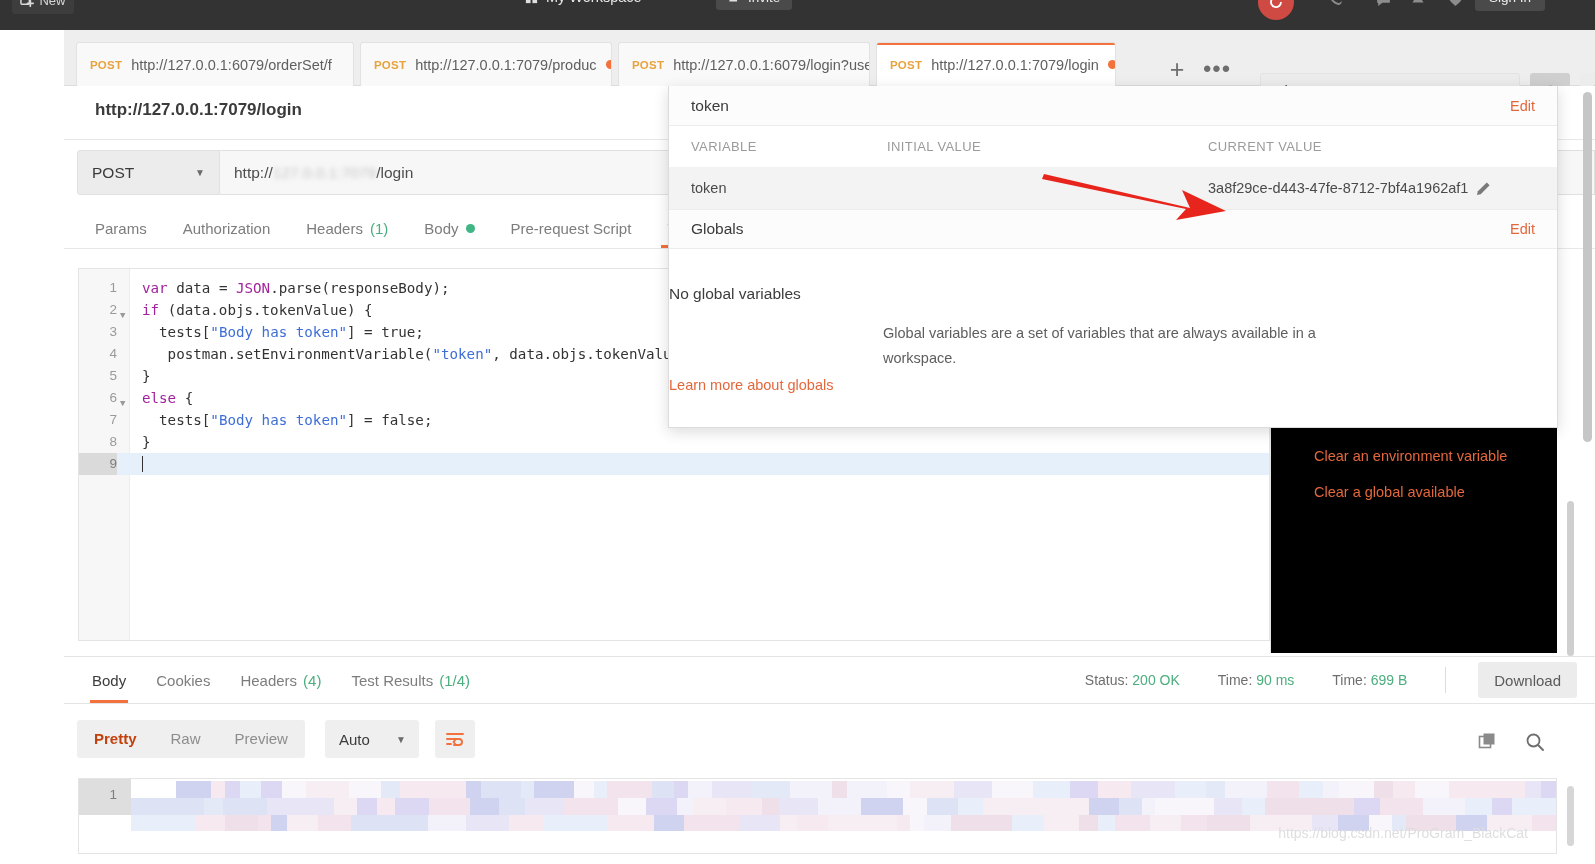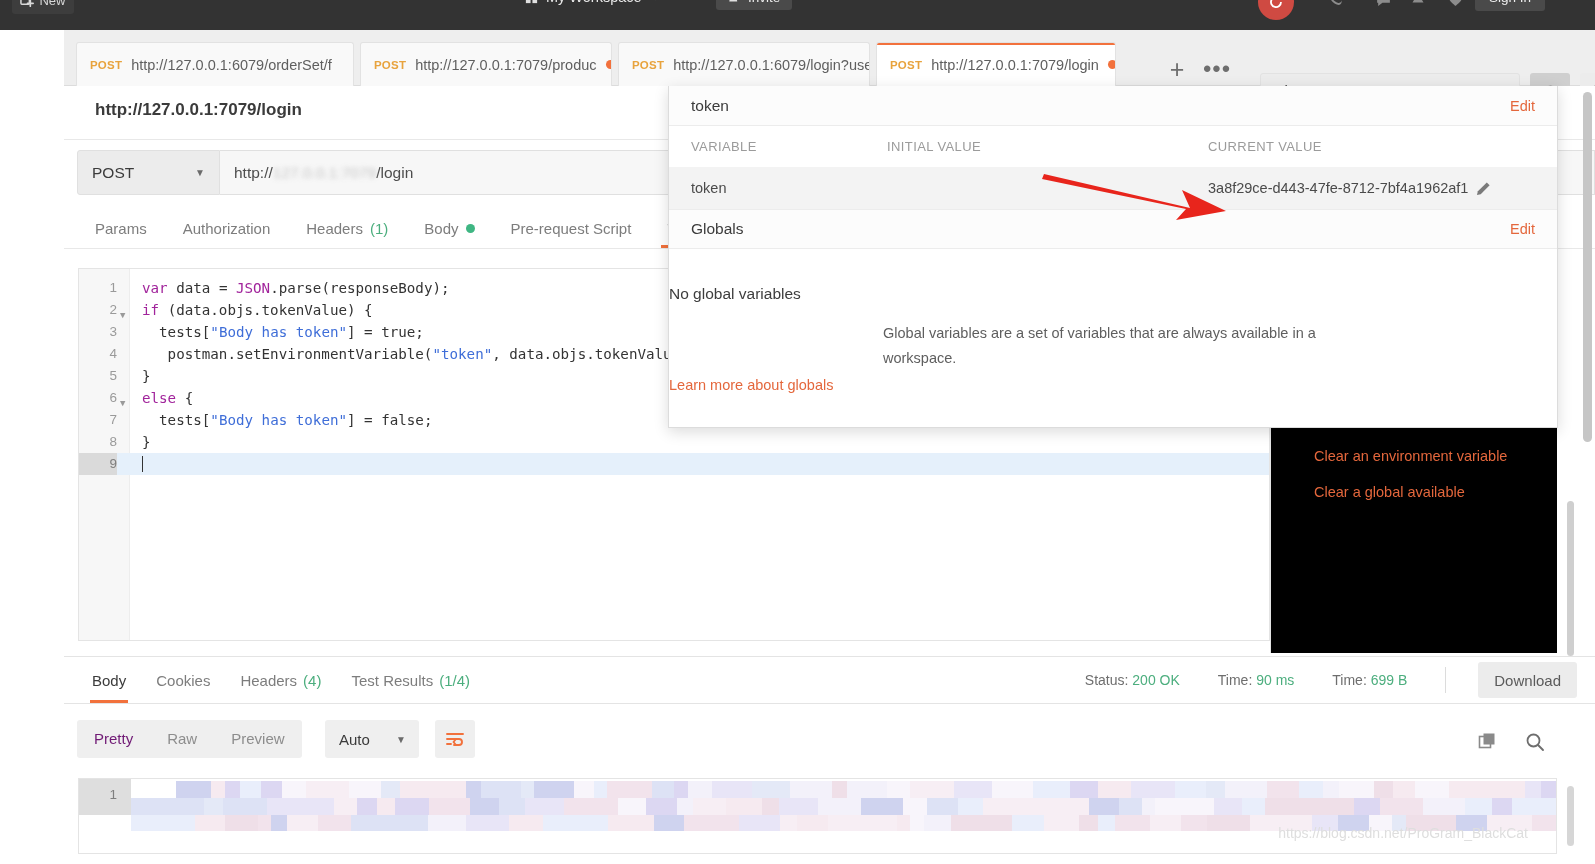--- a/index.html
+++ b/index.html
@@ -301,21 +301,21 @@
   .resp-rule2 {
     position: absolute; left: 0; top: 617px; right: 0; height: 1px; background: #e4e4e4;
   }
 
   .view-toolbar { position: absolute; left: 13px; top: 634px; right: 0; height: 44px; }
   .seg {
     position: absolute; left: 0; top: 0; height: 38px; background: #efefef;
     border-radius: 3px; display: flex; align-items: center;
   }
   .seg .opt { padding: 0 17px; font-size: 15px; color: #8d8d8d; line-height: 38px; }
-  .seg .opt.active { color: #701a75; }
+  .seg .opt.active { color: #c2410c; font-weight: bold; }
   .auto-box {
     position: absolute; left: 248px; top: 0; height: 38px; width: 94px;
     background: #efefef; border-radius: 3px;
     display: flex; align-items: center; padding: 0 14px; font-size: 15px; color: #3b3b3b;
   }
   .auto-box .c { position: absolute; right: 13px; font-size: 10px; color: #6b6b6b; }
   .wrap-btn {
     position: absolute; left: 358px; top: 0; width: 40px; height: 38px;
     background: #efefef; border-radius: 3px;
     display: flex; align-items: center; justify-content: center;

